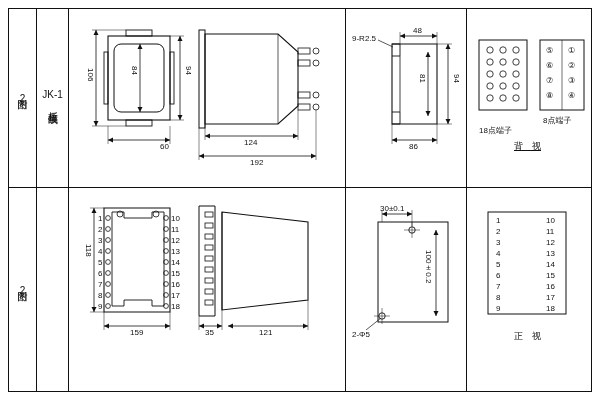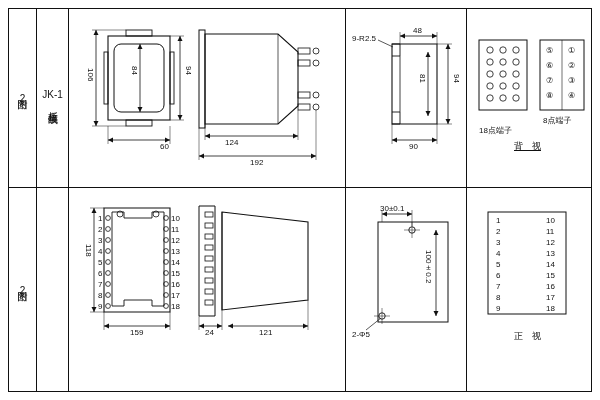--- a/index.html
+++ b/index.html
@@ -149,21 +149,21 @@
     <polygon points="298,136 293,133.5 293,138.5" fill="#111"></polygon>
     <line x1="205" y1="124" x2="205" y2="140" stroke="#111" stroke-width="0.5"></line>
     <line x1="298" y1="110" x2="298" y2="140" stroke="#111" stroke-width="0.5"></line>
 
     <line x1="199" y1="156" x2="316" y2="156" stroke="#111" stroke-width="0.8"></line>
     <polygon points="199,156 204,153.5 204,158.5" fill="#111"></polygon>
     <polygon points="316,156 311,153.5 311,158.5" fill="#111"></polygon>
     <line x1="199" y1="128" x2="199" y2="160" stroke="#111" stroke-width="0.5"></line>
     <line x1="316" y1="110" x2="316" y2="160" stroke="#111" stroke-width="0.5"></line>
   </svg>
-  <span class="t" style="left:225px; top:138px;">124</span>
+  <span class="t" style="left:244px; top:138px;">124</span>
   <span class="t" style="left:250px; top:158px;">192</span>
 
   <svg width="600" height="400">
 
     <path d="M392,44 L437,44 L437,124 L392,124 L392,44 Z" fill="none" stroke="#111" stroke-width="1.1"></path>
 
     <path d="M392,44 L400,44 L400,56 L392,56" fill="none" stroke="#111" stroke-width="0.9"></path>
     <path d="M392,112 L400,112 L400,124 L392,124" fill="none" stroke="#111" stroke-width="0.9"></path>
 
     <line x1="400" y1="56" x2="400" y2="112" stroke="#111" stroke-width="0.8"></line>
@@ -189,21 +189,21 @@
     <line x1="392" y1="140" x2="437" y2="140" stroke="#111" stroke-width="0.8"></line>
     <polygon points="392,140 397,137.5 397,142.5" fill="#111"></polygon>
     <polygon points="437,140 432,137.5 432,142.5" fill="#111"></polygon>
     <line x1="392" y1="124" x2="392" y2="144" stroke="#111" stroke-width="0.5"></line>
     <line x1="437" y1="124" x2="437" y2="144" stroke="#111" stroke-width="0.5"></line>
   </svg>
   <span class="t" style="left:352px; top:34px;">9-R2.5</span>
   <span class="t" style="left:413px; top:26px;">48</span>
   <span class="tv" style="left:418px; top:74px;">81</span>
   <span class="tv" style="left:452px; top:74px;">94</span>
-  <span class="t" style="left:409px; top:142px;">90</span>
+  <span class="t" style="left:409px; top:142px;">86</span>
 
   <svg width="600" height="400">
 
     <rect x="479" y="40" width="48" height="70" fill="none" stroke="#111" stroke-width="1"></rect>
 
     <g fill="none" stroke="#111" stroke-width="0.8">
       <circle cx="490" cy="50" r="3.2"></circle>
         <circle cx="503" cy="50" r="3.2"></circle>
         <circle cx="516" cy="50" r="3.2"></circle>
       <circle cx="490" cy="62" r="3.2"></circle>
@@ -328,21 +328,21 @@
     <polygon points="199,326 204,323.5 204,328.5" fill="#111"></polygon>
     <polygon points="222,326 217,323.5 217,328.5" fill="#111"></polygon>
     <line x1="199" y1="316" x2="199" y2="330" stroke="#111" stroke-width="0.5"></line>
     <line x1="222" y1="310" x2="222" y2="330" stroke="#111" stroke-width="0.5"></line>
 
     <line x1="228" y1="326" x2="308" y2="326" stroke="#111" stroke-width="0.8"></line>
     <polygon points="228,326 233,323.5 233,328.5" fill="#111"></polygon>
     <polygon points="308,326 303,323.5 303,328.5" fill="#111"></polygon>
     <line x1="308" y1="300" x2="308" y2="330" stroke="#111" stroke-width="0.5"></line>
   </svg>
-  <span class="t" style="left:205px; top:328px;">24</span>
+  <span class="t" style="left:205px; top:328px;">35</span>
   <span class="t" style="left:259px; top:328px;">121</span>
 
   <svg width="600" height="400">
 
     <rect x="378" y="222" width="70" height="100" fill="none" stroke="#111" stroke-width="1"></rect>
 
     <circle cx="412" cy="230" r="3.2" fill="none" stroke="#111" stroke-width="0.9"></circle>
     <line x1="404" y1="230" x2="420" y2="230" stroke="#111" stroke-width="0.5"></line>
     <line x1="412" y1="222" x2="412" y2="238" stroke="#111" stroke-width="0.5"></line>
 

